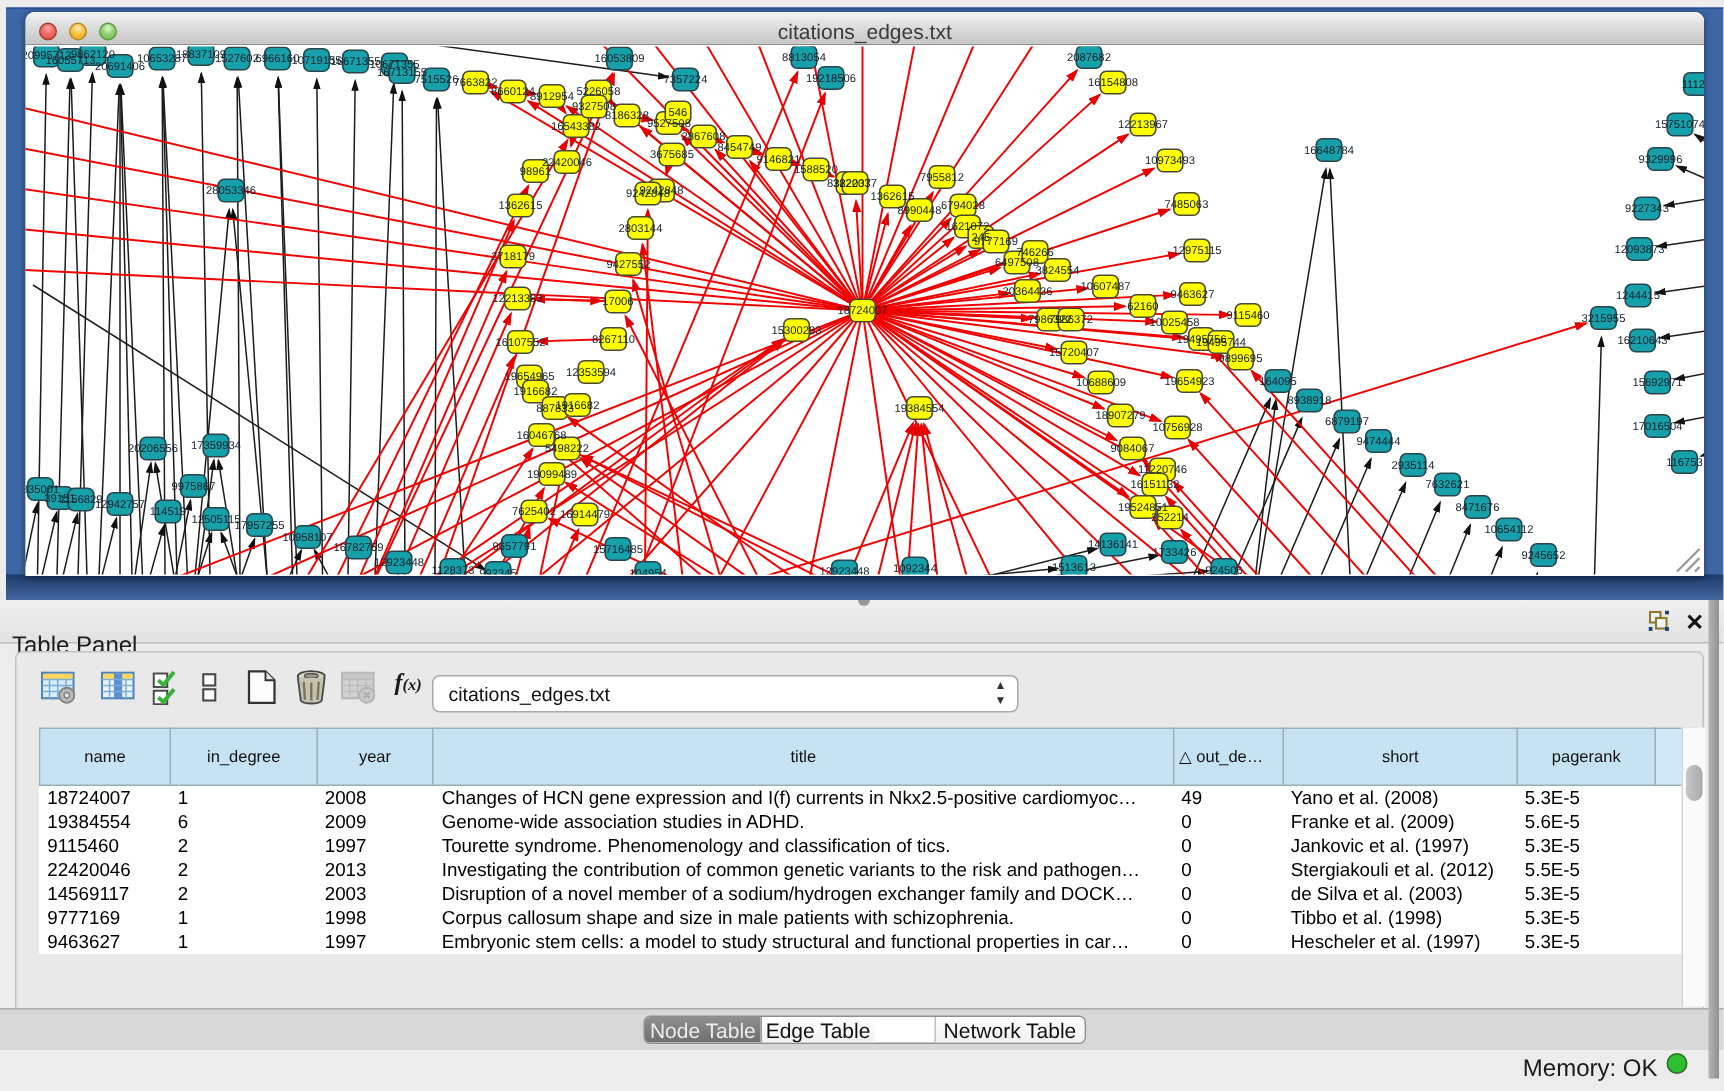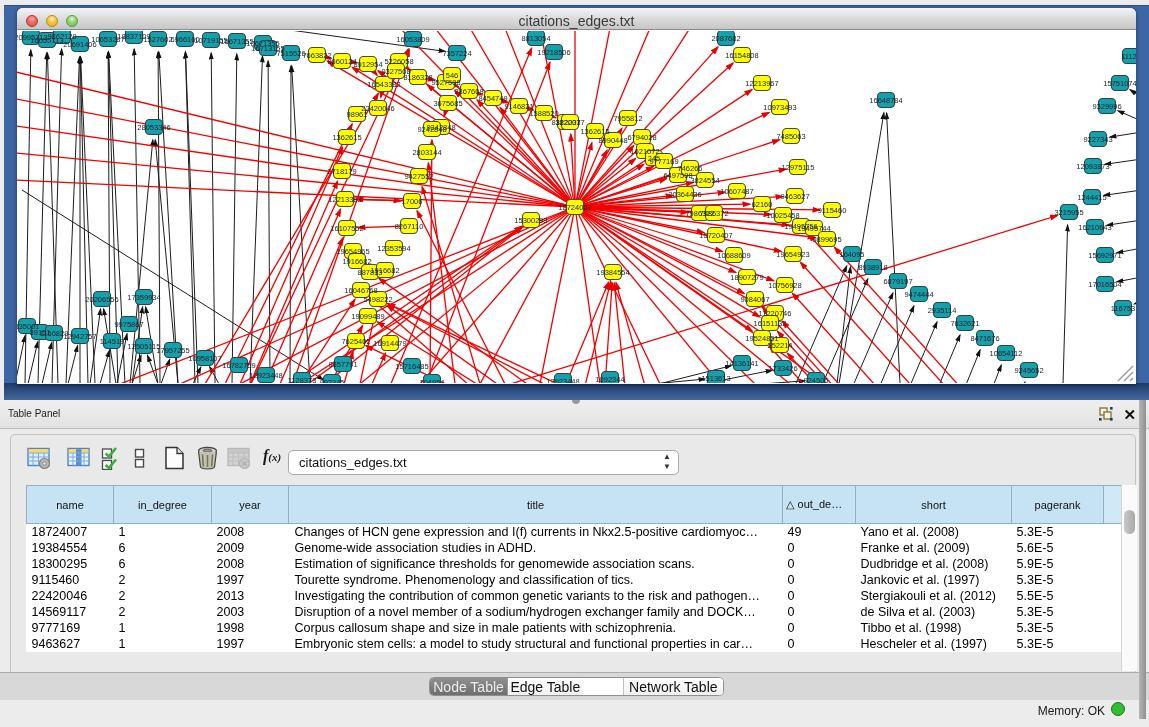--- a/index.html
+++ b/index.html
@@ -11,21 +11,21 @@
 #win { position:absolute; left:17px; top:8px; width:1119px; height:376px; border-radius:6px 6px 0 0; background:#fff; box-shadow:0 1px 4px rgba(0,0,0,0.45); }
 #titlebar { position:absolute; left:0; top:0; width:100%; height:22px; border-radius:6px 6px 0 0; background:linear-gradient(#f4f4f4,#dedede 45%,#c6c6c6); border-bottom:1px solid #8c8c8c; }
 #titlebar .title { position:absolute; left:0; right:0; top:5px; text-align:center; font-size:14px; color:#3a3a3a; }
 .tl { position:absolute; top:6.5px; width:12px; height:12px; border-radius:50%; }
 #tl1 { left:9px;  background:radial-gradient(circle at 50% 30%, #ff9a98 8%, #ec6b65 45%, #d84f47); border:1px solid #ad3632; }
 #tl2 { left:29px; background:radial-gradient(circle at 50% 30%, #ffe9a8 8%, #f5c23b 45%, #e8a828); border:1px solid #b88a22; }
 #tl3 { left:49px; background:radial-gradient(circle at 50% 30%, #d2f2c0 8%, #8fd176 45%, #6cbd4f); border:1px solid #64953f; }
 
 #panel { position:absolute; left:0; top:400px; width:1149px; height:327px; background:#ececec; }
 #panelhdr { position:absolute; left:0; top:0; width:1149px; height:29px; background:linear-gradient(#efefef,#e2e2e2); border-bottom:1px solid #bdbdbd; }
-#panelhdr .t { position:absolute; left:8px; top:8px; font-size:10px; color:#1c1c1c; }
+#panelhdr .t { position:absolute; left:8px; top:22px; font-size:16px; color:#1c1c1c; }
 #xicon { position:absolute; right:13px; top:6px; font-size:15px; font-weight:bold; color:#111; }
 #flicon { position:absolute; right:36px; top:7px; width:14px; height:14px; }
 #toolcard { position:absolute; left:10px; top:34px; width:1126px; height:238px; background:#e9e9e9; border:1px solid #c2c2c2; border-radius:5px 5px 0 0; border-bottom:none; }
 #toolbar { position:absolute; left:0px; top:6px; width:100%; height:36px; }
 .ic { position:absolute; top:5px; }
 #combo { position:absolute; left:277px; top:15px; width:391px; height:25px; background:#fff; border:1px solid #a9a9a9; border-radius:5px; font-size:13px; color:#111; line-height:23px; padding-left:10px; }
 #combo .arr { position:absolute; right:7px; top:1px; font-size:8px; color:#333; line-height:10px; text-align:center; }
 
 #tbl { position:absolute; left:15px; top:50px; border-collapse:collapse; table-layout:fixed; font-size:12.5px; color:#000; background:#fff; }
 #tbl th { background:#c5e3f2; border:1px solid #98aeb9; border-top:1.5px solid #98aeb9; font-weight:normal; font-size:11px; height:22px; padding:12px; color:#111; }
@@ -33,21 +33,21 @@
 #tbl td.c4 { padding-left:6px; }
 #vsb { position:absolute; left:1110px; top:50px; width:16px; height:186px; background:#fafafa; border-left:1px solid #d5d5d5; }
 #vsb .thumb { position:absolute; left:2px; top:25px; width:11px; height:24px; background:linear-gradient(90deg,#c8c8c8,#a9a9a9); border-radius:6px; }
 #tabsbar { position:absolute; left:0; top:272px; width:1149px; height:28px; background:#d8d8d8; border-top:1px solid #ababab; }
 #segs { position:absolute; left:429px; top:4px; width:295px; height:19px; display:flex; border:1px solid #8f8f8f; border-radius:4.5px; overflow:hidden; background:#fff; font-size:14px; }
 #segs div { text-align:center; line-height:18px; }
 #seg1 { width:90px; background:linear-gradient(#909090,#6e6e6e); color:#ececec; }
 #seg2 { width:88px; background:linear-gradient(#ffffff,#f0f0f0); color:#111; border-left:1px solid #9a9a9a; }
 #seg3 { width:117px; background:linear-gradient(#ffffff,#f0f0f0); color:#111; border-left:1px solid #c0c0c0;margin-left:40px; }
 #status { position:absolute; left:0; top:300px; width:1149px; height:27px; background:#ececec; }
-#status .m { position:absolute; right:44px; top:4px; font-size:12px; color:#1a1a1a; }
+#status .m { position:absolute; right:44px; top:4px; font-size:16px; color:#1a1a1a; }
 #status .dot { position:absolute; right:24px; top:2px; width:14px; height:14px; border-radius:50%; background:#2fbe2f; border:1.5px solid #2a6e2a; }
 #rstrip { position:absolute; right:3px; top:0px; width:7px; height:319px; background:linear-gradient(90deg,#b5b5b5,#909090); }
 </style></head>
 <body>
 <div id="app">
   <div id="desktop">
       <div class="botline"></div>
     </div>
   <div id="win">
     <div id="titlebar">
@@ -650,30 +650,20 @@
               <td class="c1">19384554</td>
               <td class="c2">6</td>
               <td class="c3">2009</td>
               <td class="c4">Genome‑wide association studies in ADHD.</td>
               <td class="c5">0</td>
               <td class="c6">Franke et al. (2009)</td>
               <td class="c7">5.6E‑5</td>
               <td class="c8"></td>
             </tr>
 <tr>
-              <td class="c1">18300295</td>
-              <td class="c2">6</td>
-              <td class="c3">2008</td>
-              <td class="c4">Estimation of significance thresholds for genomewide association scans.</td>
-              <td class="c5">0</td>
-              <td class="c6">Dudbridge et al. (2008)</td>
-              <td class="c7">5.9E‑5</td>
-              <td class="c8"></td>
-            </tr>
-<tr>
               <td class="c1">9115460</td>
               <td class="c2">2</td>
               <td class="c3">1997</td>
               <td class="c4">Tourette syndrome. Phenomenology and classification of tics.</td>
               <td class="c5">0</td>
               <td class="c6">Jankovic et al. (1997)</td>
               <td class="c7">5.3E‑5</td>
               <td class="c8"></td>
             </tr>
 <tr>

